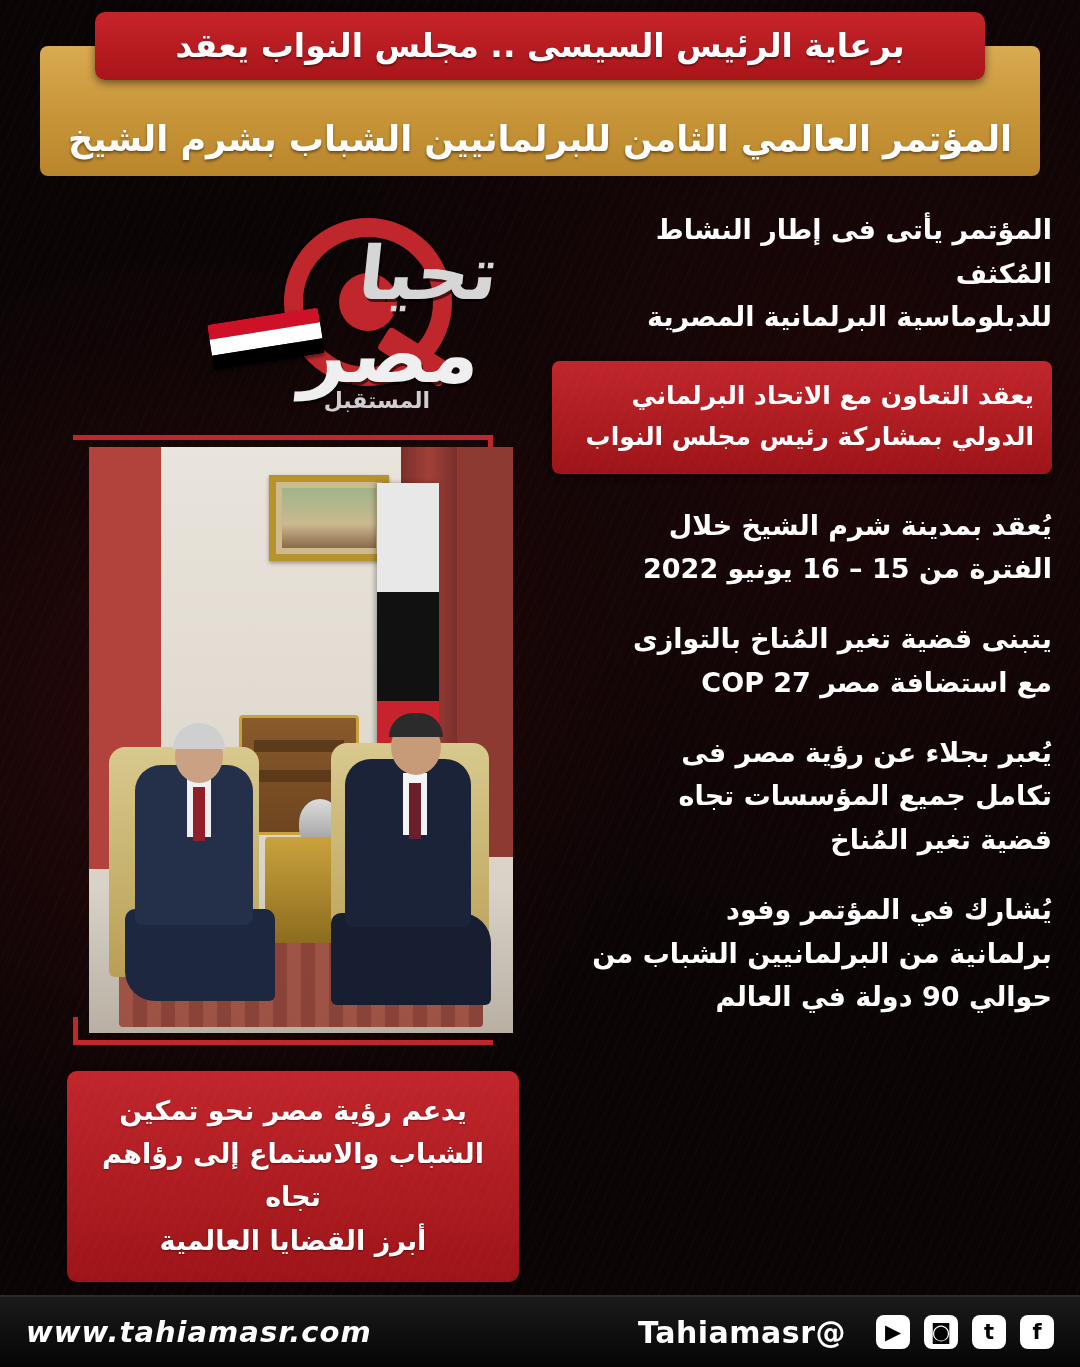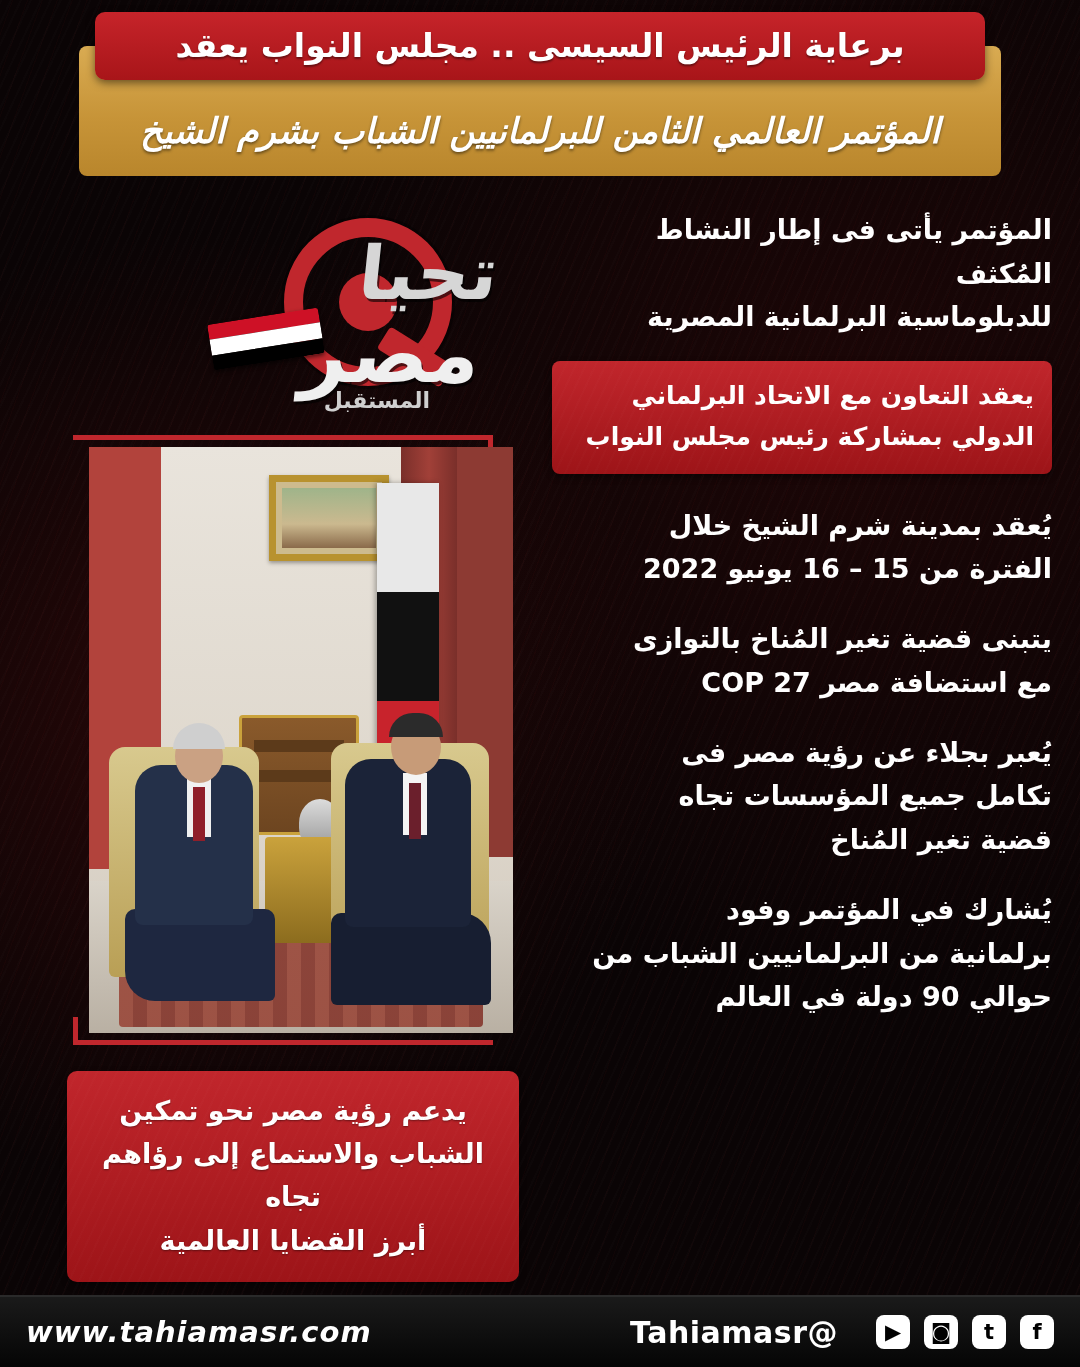--- a/index.html
+++ b/index.html
@@ -25,37 +25,36 @@
     background:
       repeating-linear-gradient(115deg, rgba(255,255,255,0.012) 0 2px, rgba(0,0,0,0) 2px 9px),
       repeating-linear-gradient(-70deg, rgba(180,30,30,0.035) 0 1px, rgba(0,0,0,0) 1px 14px);
     pointer-events:none;
   }
 
   
   .header-wrap { position: relative; padding-top: 46px; }
   .title-band {
     position: relative;
-    width: 922px; margin: 0 auto;
+    width: 1000px; margin: 0 auto;
     background: linear-gradient(180deg,#d9ab52 0%, #c79438 55%, #b9862c 100%);
     border-radius: 8px;
     height: 130px;
     display: flex; align-items: flex-end; justify-content: center;
-    padding-bottom: 18px;
+    padding-bottom: 10px;
   }
   .title-line2 {
     color: #fff;
     font-size: 35px;
     font-weight: bold;
     letter-spacing: .2px;
     text-shadow: 0 2px 3px rgba(0,0,0,.45);
     white-space: nowrap;
     padding: 0 14px 8px;
     line-height: 1.1;
-    font-style: italic;
   }
   .title-top {
     position: absolute;
     top: -34px; left: 50%; transform: translateX(-50%);
     width: 890px;
     background: linear-gradient(180deg,#c6242a 0%, #a81519 100%);
     border-radius: 10px;
     padding: 14px 20px;
     text-align: center;
     box-shadow: 0 3px 8px rgba(0,0,0,.5);
@@ -241,21 +240,21 @@
     padding: 0 26px;
   }
   .social { display:flex; align-items:center; gap: 14px; }
   .sicon {
     width: 34px; height: 34px; border-radius: 8px;
     background:#fff; color:#000;
     display:flex; align-items:center; justify-content:center;
     font-size: 21px; font-weight: bold;
     font-family:"DejaVu Sans", sans-serif;
   }
-  .handle { color:#fff; font-size: 30px; font-weight: bold; margin-right: 24px; letter-spacing:.5px; }
+  .handle { color:#fff; font-size: 30px; font-weight: bold; margin-right: 16px; letter-spacing:.5px; }
   .site { color:#fff; font-size: 29px; font-weight: bold; letter-spacing: 1px; font-style: italic; }
 </style>
 </head>
 <body>
 
 <div class="page">
 
   <div class="header-wrap">
     <div class="title-band">
       <div class="title-top">

